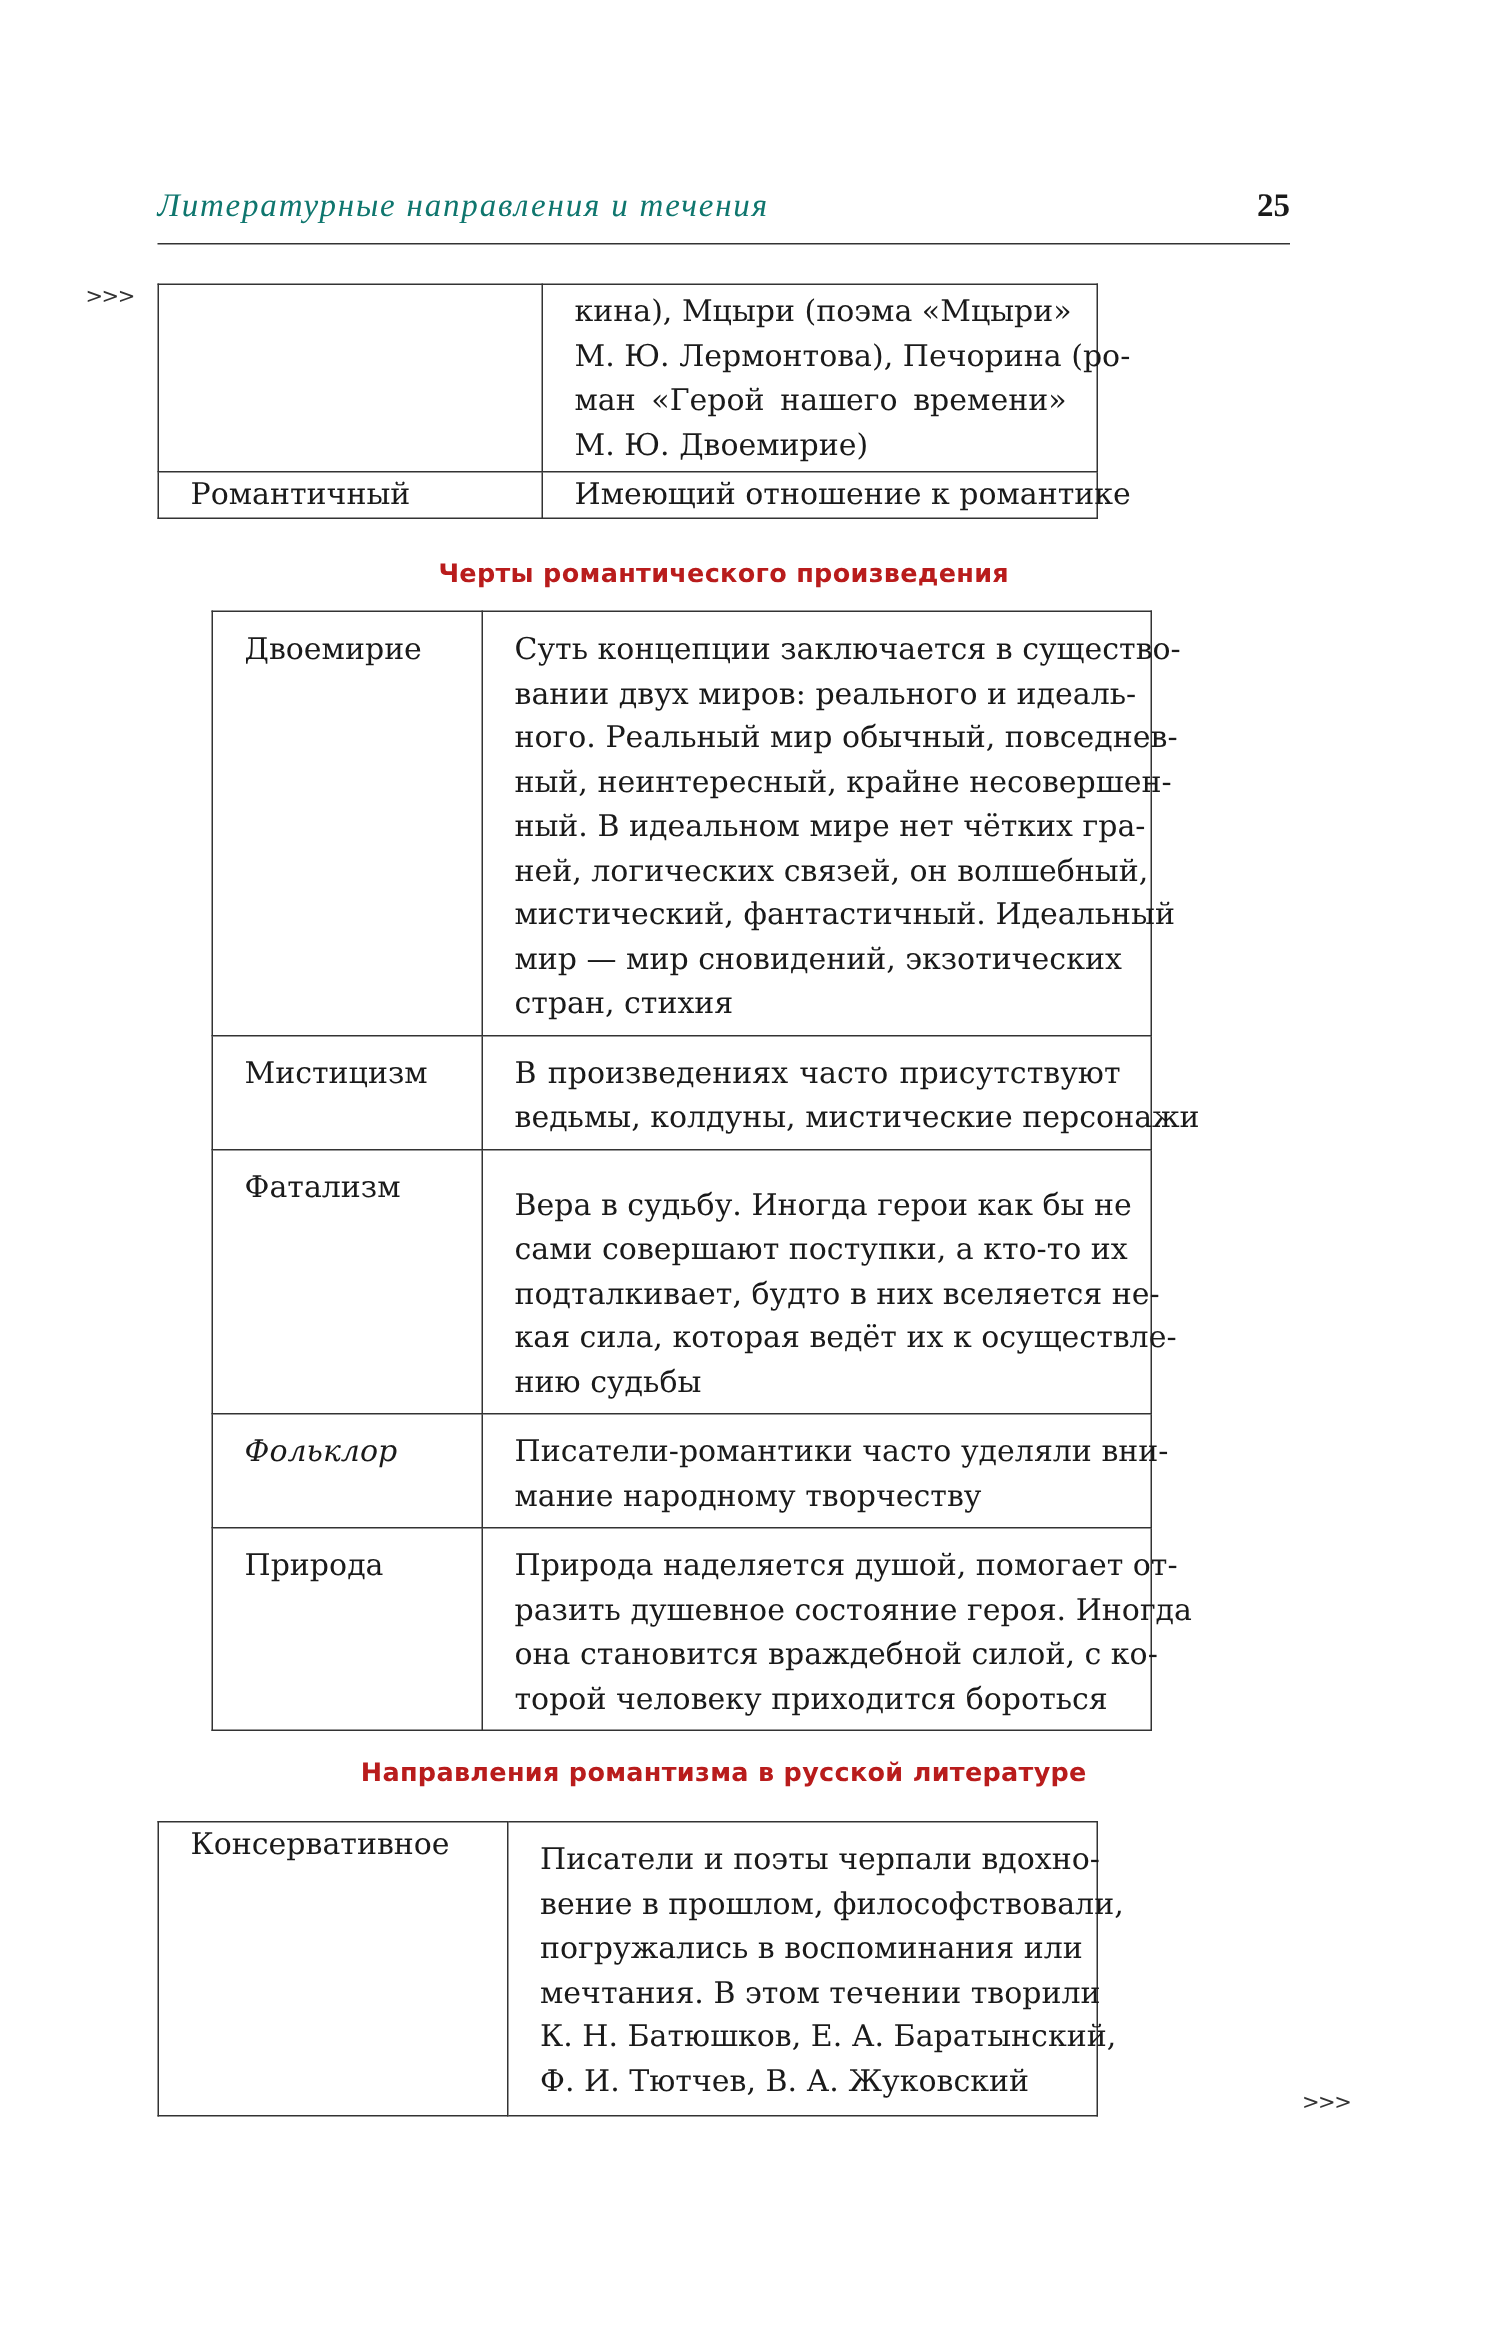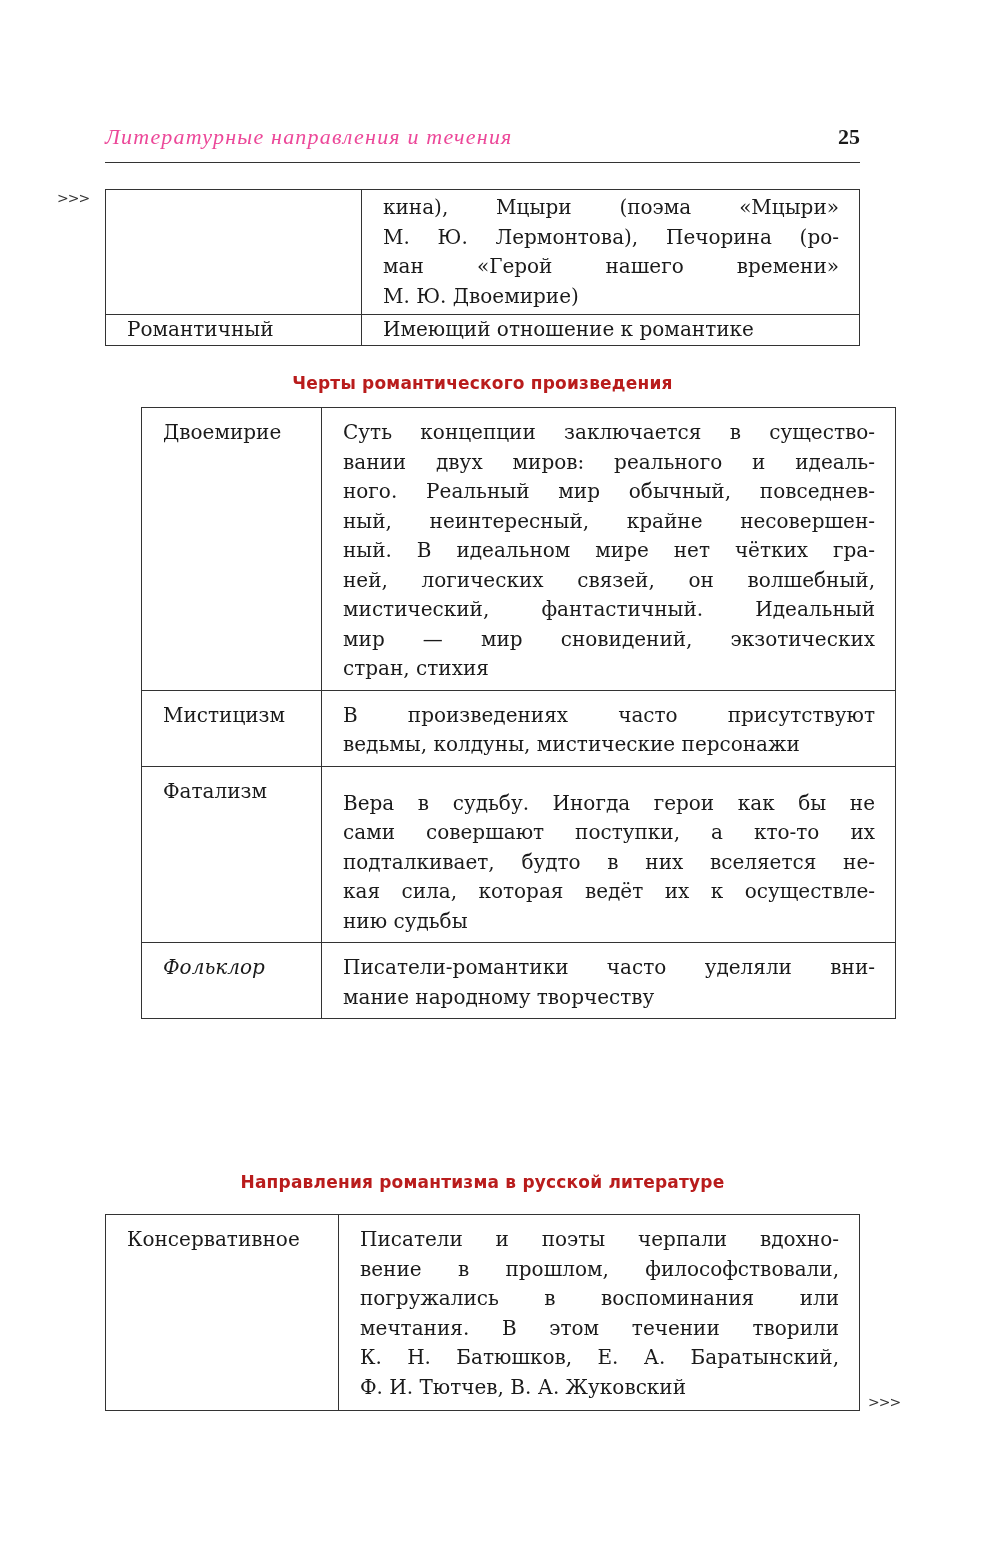--- a/index.html
+++ b/index.html
@@ -7,37 +7,37 @@
       width: 1000px; height: 1552px; position: relative; overflow: hidden;
       font-family: "DejaVu Serif", "Liberation Serif", serif;
       color: #1a1a1a;
     }
     .running-head {
       position: absolute; left: 105px; top: 124px; width: 755px; height: 30px;
     }
     .running-title {
       position: absolute; left: 0; top: 0;
       font-family: "Liberation Serif", serif; font-style: italic;
-      font-size: 22px; letter-spacing: 1.2px; color: #ec4899;
+      font-size: 22px; letter-spacing: 1.2px; color: #0f766e;
     }
     .page-number {
       position: absolute; right: 0; top: 0;
       font-family: "Liberation Serif", serif; font-weight: bold;
       font-size: 22px; color: #1a1a1a;
     }
     .head-rule {
       position: absolute; left: 105px; top: 162px; width: 755px; height: 0;
       border-top: 1.5px solid #333;
     }
     .cont-marker {
       position: absolute; font-family: "DejaVu Sans", sans-serif;
       font-size: 14px; color: #333; letter-spacing: -1px;
     }
     table.tbl {
-      position: absolute; left: 105px; width: 755px;
+      position: absolute; left: 105px; width: 627px;
       border-collapse: collapse; table-layout: fixed;
     }
     table.tbl td {
       border: 1.6px solid #333; vertical-align: top;
       font-size: 20px; line-height: 29.5px; padding: 0 20px 0 21px;
     }
     .line {
       display: block; text-align: justify; text-align-last: justify;
       white-space: nowrap; height: 29.5px; overflow: visible;
     }
@@ -124,33 +124,42 @@
           <span class="line last">нию судьбы</span>
         </td>
   </tr>
   <tr>
     <td style="padding-top:10px; padding-bottom:6px;font-style:italic;"><span class="term">Фольклор</span></td>
     <td style="padding-top:10px; padding-bottom:6px;">
           <span class="line">Писатели-романтики часто уделяли вни-</span>
           <span class="line last">мание народному творчеству</span>
         </td>
   </tr>
+  <tr>
+    <td style="padding-top:10px; padding-bottom:6px;"><span class="term">Природа</span></td>
+    <td style="padding-top:10px; padding-bottom:6px;">
+          <span class="line">Природа наделяется душой, помогает от-</span>
+          <span class="line">разить душевное состояние героя. Иногда</span>
+          <span class="line">она становится враждебной силой, с ко-</span>
+          <span class="line last">торой человеку приходится бороться</span>
+        </td>
+  </tr>
 </tbody>
   </table>
 
 <div class="section-title" style="top:1172px;">Направления романтизма в русской литературе</div>
 
 <table class="tbl" style="top:1214px;">
   <colgroup>
       <col style="width:233px">
       <col>
     </colgroup>
   <tbody>
       <tr>
-    <td style="padding-top:10px; padding-bottom:8px;"><span class="term">Консервативное</span></td>
+    <td style="padding-bottom:8px;"><span class="term">Консервативное</span></td>
     <td style="padding-top:10px; padding-bottom:8px;">
           <span class="line">Писатели и поэты черпали вдохно-</span>
           <span class="line">вение в прошлом, философствовали,</span>
           <span class="line">погружались в воспоминания или</span>
           <span class="line">мечтания. В этом течении творили</span>
           <span class="line">К. Н. Батюшков, Е. А. Баратынский,</span>
           <span class="line last">Ф. И. Тютчев, В. А. Жуковский</span>
         </td>
   </tr>
 </tbody>

